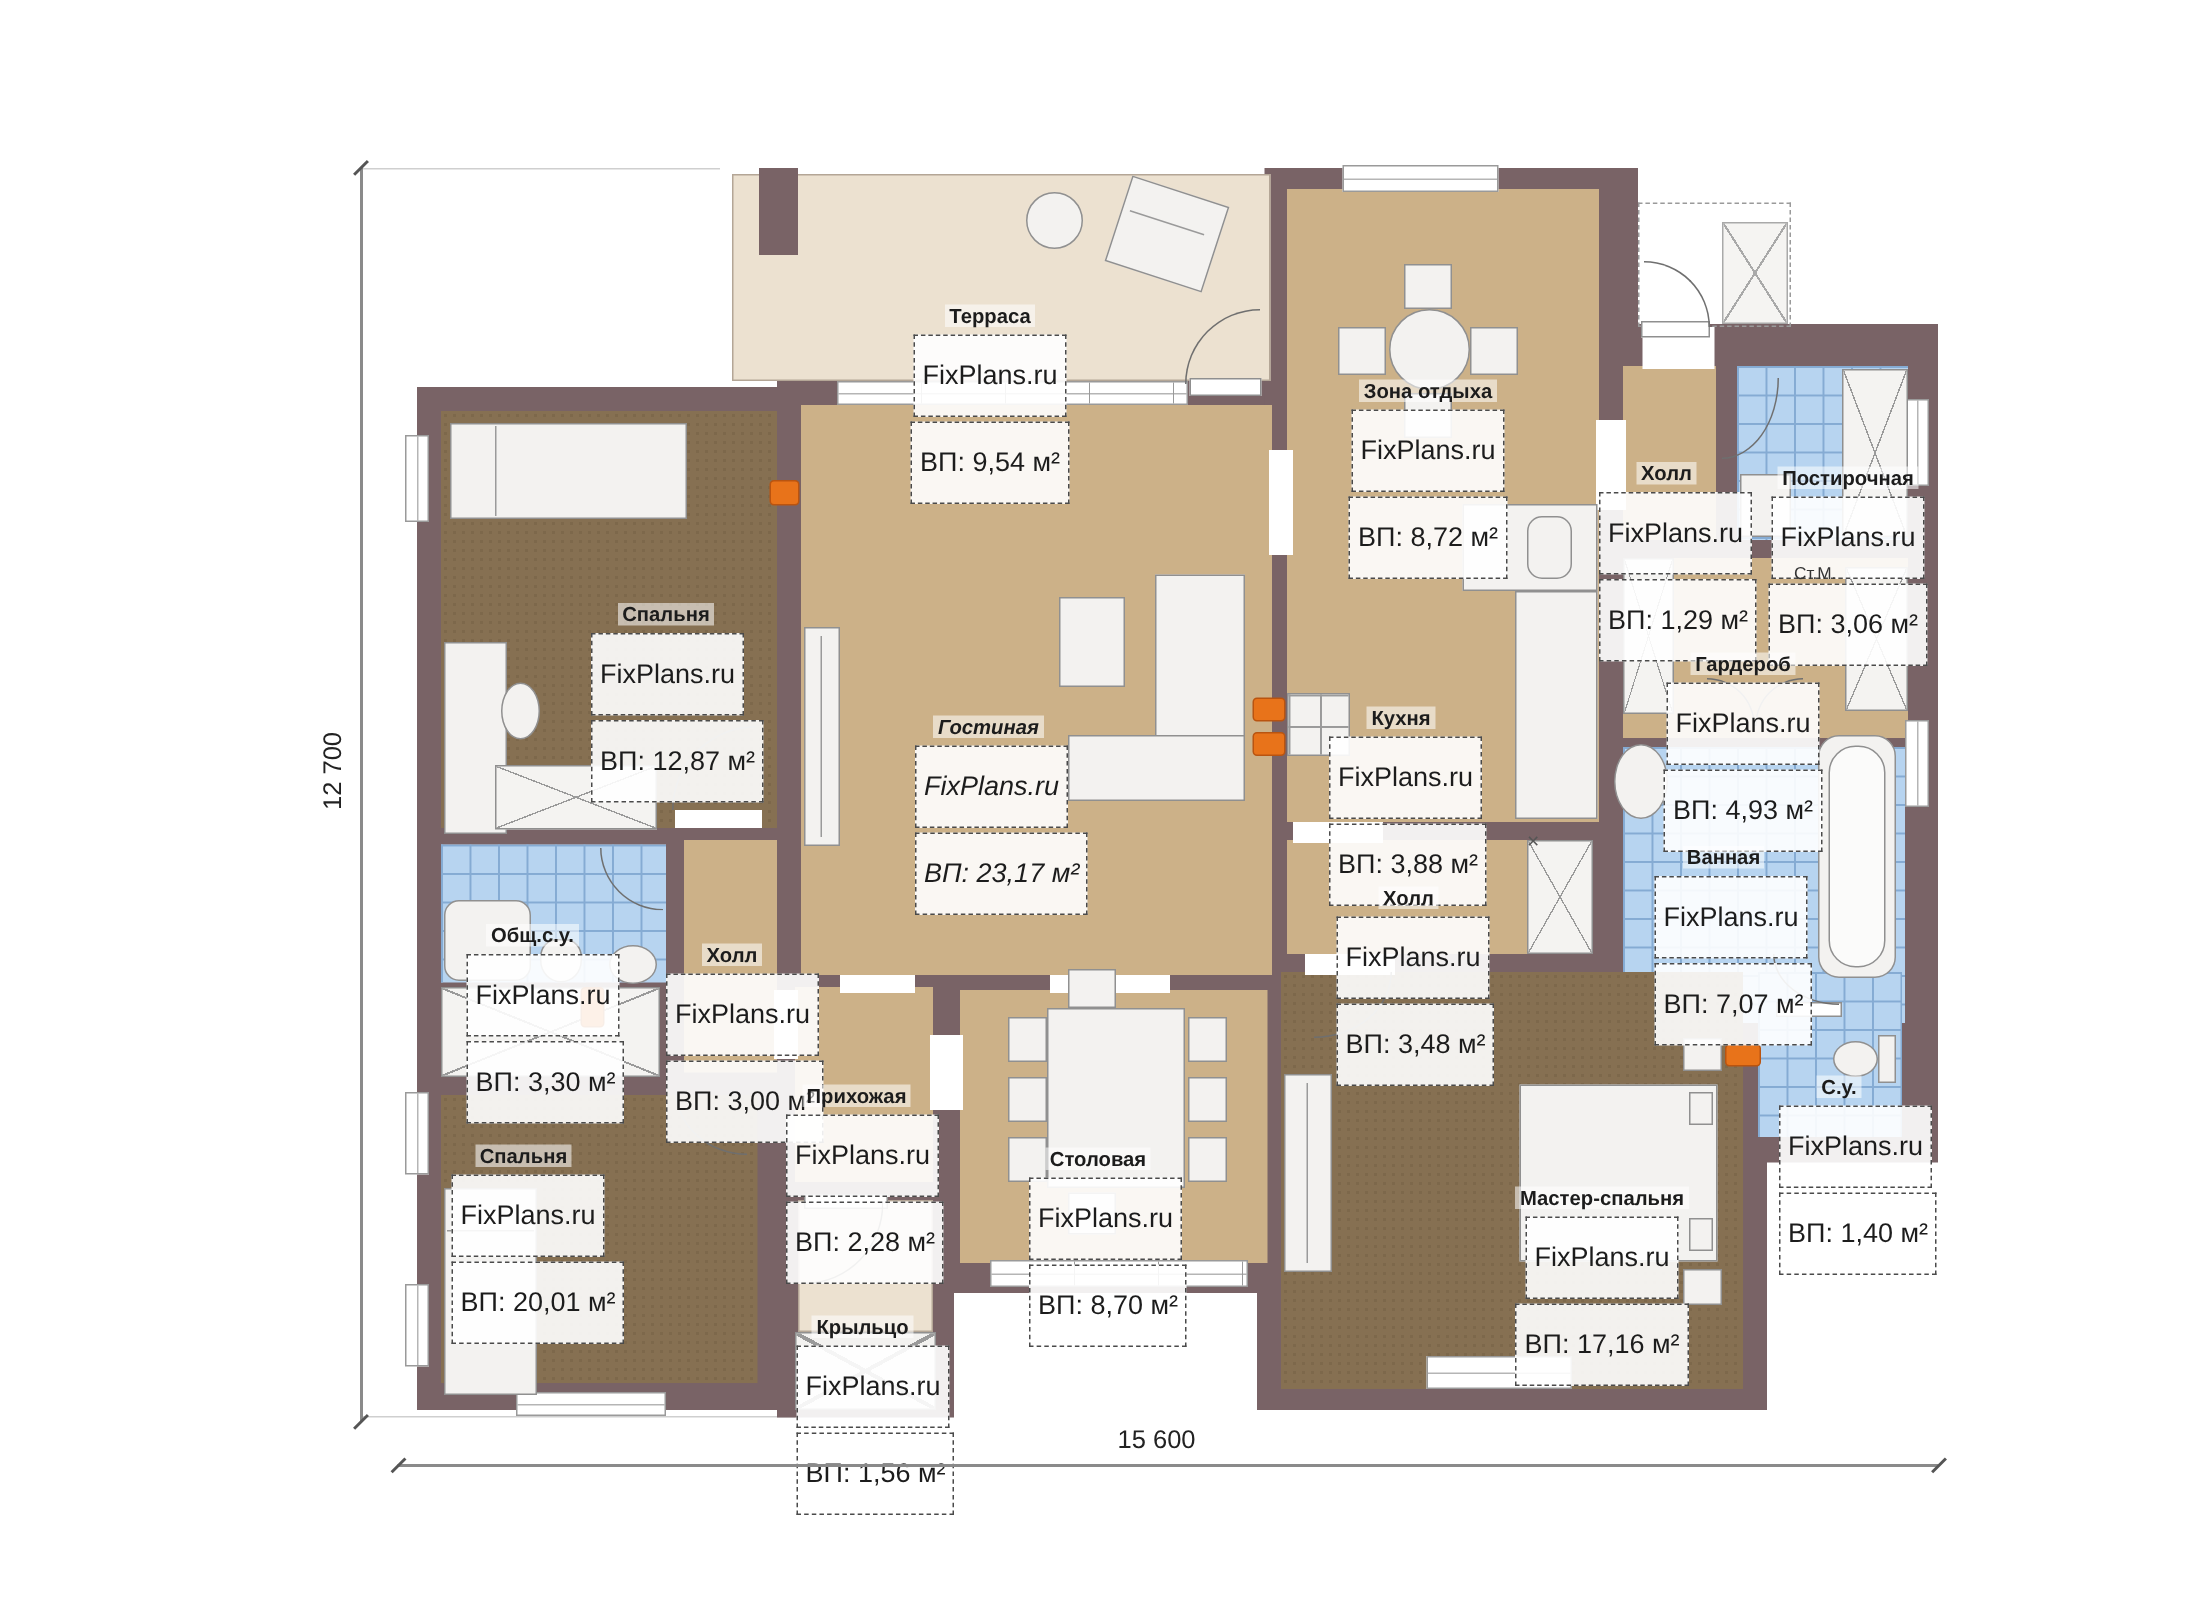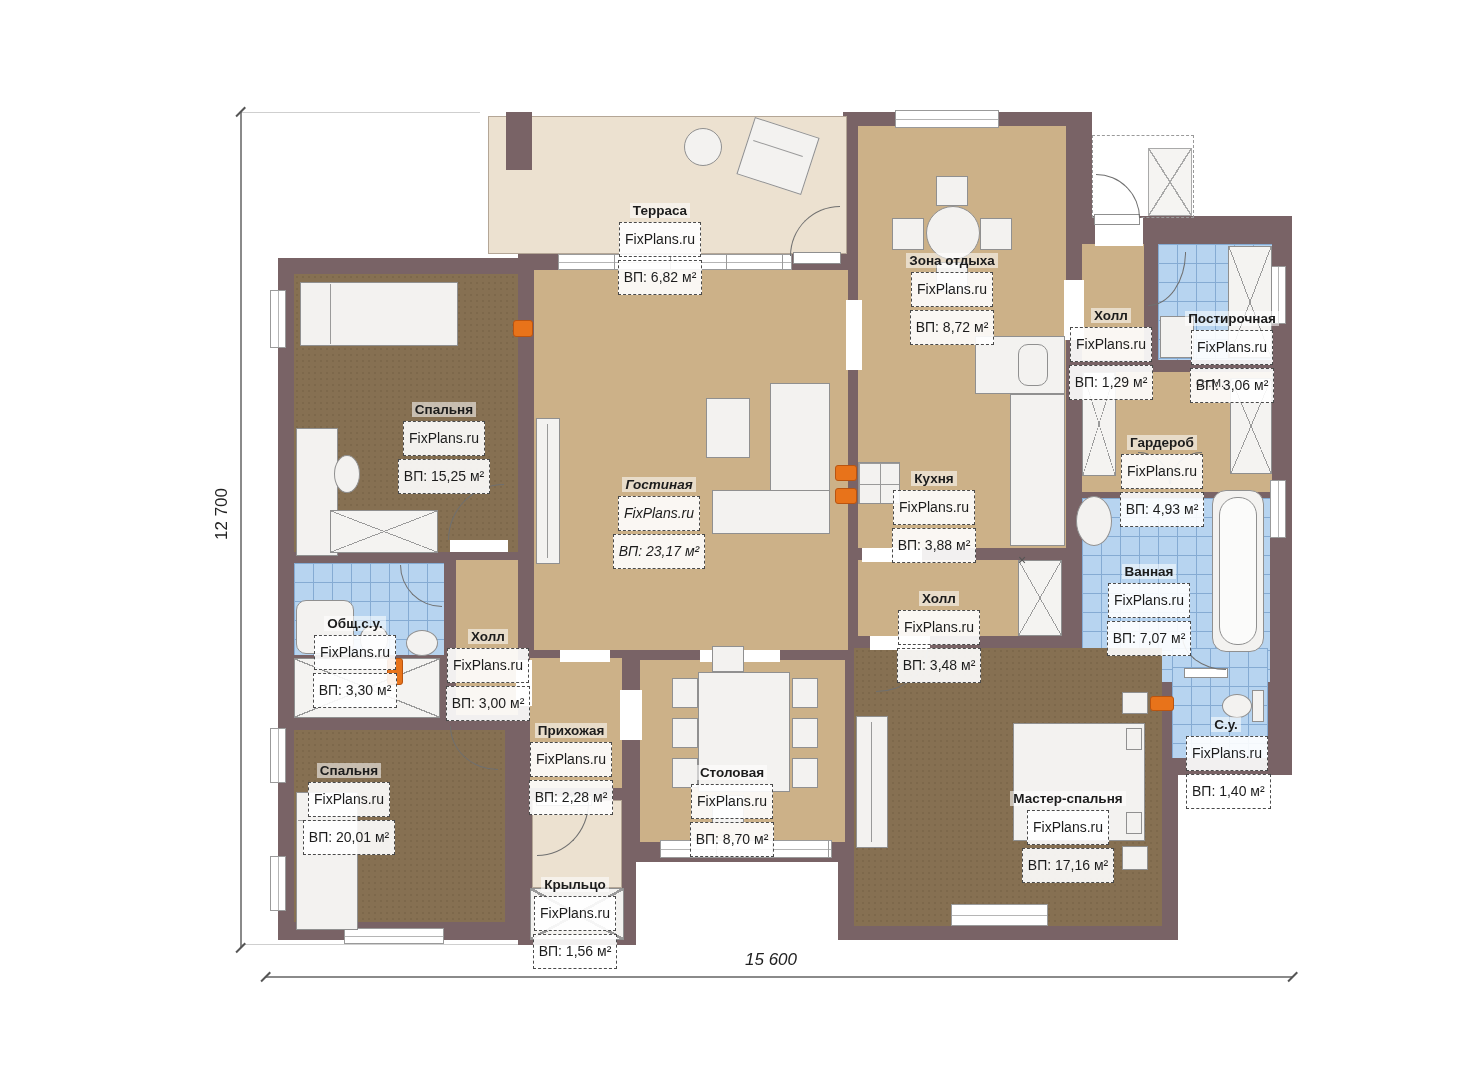--- a/index.html
+++ b/index.html
@@ -43,21 +43,21 @@
     background-image:linear-gradient(to top right,transparent 49%,#a9a9a9 49%,#a9a9a9 51%,transparent 51%),
                      linear-gradient(to bottom right,transparent 49%,#a9a9a9 49%,#a9a9a9 51%,transparent 51%);}
   .dashedbox{position:absolute;border:1px dashed #9a9a9a;z-index:2;}
   .innerline-v{position:absolute;width:1px;background:#9a9a9a;z-index:5;}
   .innerline-h{position:absolute;height:1px;background:#9a9a9a;z-index:5;}
   
   .room-label{position:absolute;z-index:6;text-align:center;color:#1c1c1c;}
   .room-name{font-weight:700;font-size:13.5px;line-height:15px;background:rgba(255,255,255,0.55);
     display:inline-block;padding:0 3px;white-space:nowrap;margin-top:35px;}
   .lblbox{display:block;margin:3px auto 0;border:1px dashed #4a4a4a;background:rgba(255,255,255,0.9);
-    font-size:14px;line-height:15px;padding:9px 5px;width:max-content;white-space:nowrap;}
+    font-size:18px;line-height:15px;padding:19px 5px;width:max-content;white-space:nowrap;}
   .note{position:absolute;z-index:6;font-size:11.5px;color:#333;white-space:nowrap;margin-top:44px;}
   
   .dimline{position:absolute;background:#8a8a8a;z-index:6;}
   .tick{position:absolute;width:13px;height:1.5px;background:#555;z-index:6;}
   .dimtext{position:absolute;font-size:17px;color:#222;z-index:6;white-space:nowrap;}
   .extline{position:absolute;background:#cfcfcf;z-index:0;}
 </style>
 </head>
 <body>
 
@@ -231,21 +231,21 @@
 
   <div class="radiator" style="left:513px;top:320px;width:18px;height:15px;"></div>
   <div class="radiator" style="left:835px;top:465px;width:20px;height:14px;"></div>
   <div class="radiator" style="left:835px;top:488px;width:20px;height:14px;"></div>
   <div class="radiator" style="left:387px;top:658px;width:14px;height:25px;"></div>
   <div class="radiator" style="left:1150px;top:696px;width:22px;height:13px;"></div>
 
   <div class="room-label" style="left:605px;top:168px;width:110px;">
     <span class="room-name">Терраса</span>
     <span class="lblbox">FixPlans.ru</span>
-    <span class="lblbox">ВП: 6,82 м²</span>
+    <span class="lblbox">ВП: 9,54 м²</span>
   </div>
   <div class="room-label" style="left:893px;top:218px;width:118px;">
     <span class="room-name">Зона отдыха</span>
     <span class="lblbox">FixPlans.ru</span>
     <span class="lblbox">ВП: 8,72 м²</span>
   </div>
   <div class="room-label" style="left:1066px;top:273px;width:90px;">
     <span class="room-name">Холл</span>
     <span class="lblbox">FixPlans.ru</span>
     <span class="lblbox">ВП: 1,29 м²</span>
@@ -282,21 +282,21 @@
     <span class="lblbox">ВП: 3,48 м²</span>
   </div>
   <div class="room-label" style="left:610px;top:442px;width:98px;font-style:italic;">
     <span class="room-name">Гостиная</span>
     <span class="lblbox">FixPlans.ru</span>
     <span class="lblbox">ВП: 23,17 м²</span>
   </div>
   <div class="room-label" style="left:394px;top:367px;width:100px;">
     <span class="room-name">Спальня</span>
     <span class="lblbox">FixPlans.ru</span>
-    <span class="lblbox">ВП: 15,25 м²</span>
+    <span class="lblbox">ВП: 12,87 м²</span>
   </div>
   <div class="room-label" style="left:311px;top:581px;width:88px;">
     <span class="room-name">Общ.с.у.</span>
     <span class="lblbox">FixPlans.ru</span>
     <span class="lblbox">ВП: 3,30 м²</span>
   </div>
   <div class="room-label" style="left:444px;top:594px;width:88px;">
     <span class="room-name">Холл</span>
     <span class="lblbox">FixPlans.ru</span>
     <span class="lblbox">ВП: 3,00 м²</span>
@@ -328,15 +328,15 @@
   </div>
 
   <div class="dimline" style="left:240px;top:112px;width:1.5px;height:836px;"></div>
   <div class="tick" style="left:234px;top:111px;transform:rotate(-45deg);"></div>
   <div class="tick" style="left:234px;top:947px;transform:rotate(-45deg);"></div>
   <div class="dimtext" style="left:196px;top:530px;transform:rotate(-90deg) translateX(50%);transform-origin:center;">12 700</div>
 
   <div class="dimline" style="left:265px;top:976px;width:1027px;height:1.5px;"></div>
   <div class="tick" style="left:259px;top:976px;transform:rotate(-45deg);"></div>
   <div class="tick" style="left:1286px;top:976px;transform:rotate(-45deg);"></div>
-  <div class="dimtext" style="left:745px;top:950px;font-style:italic;">15 600</div>
+  <div class="dimtext" style="left:745px;top:950px;">15 600</div>
 
 </div>
 
 </body></html>

